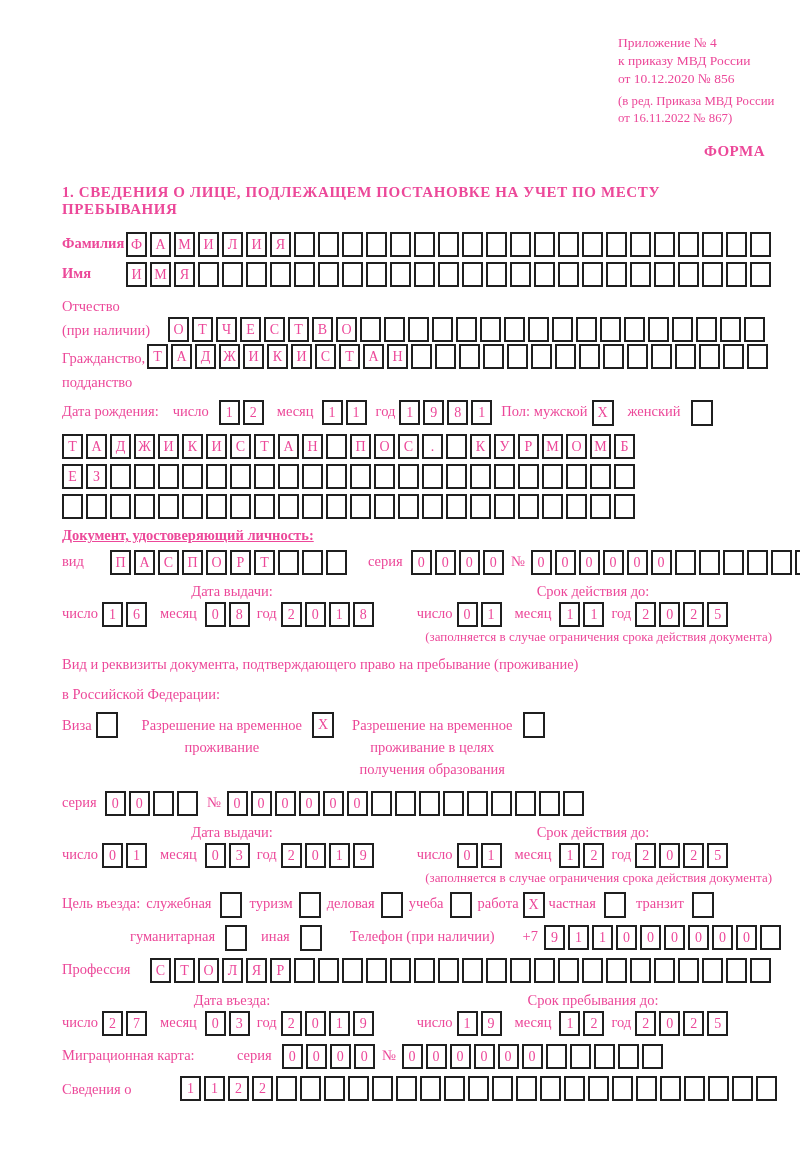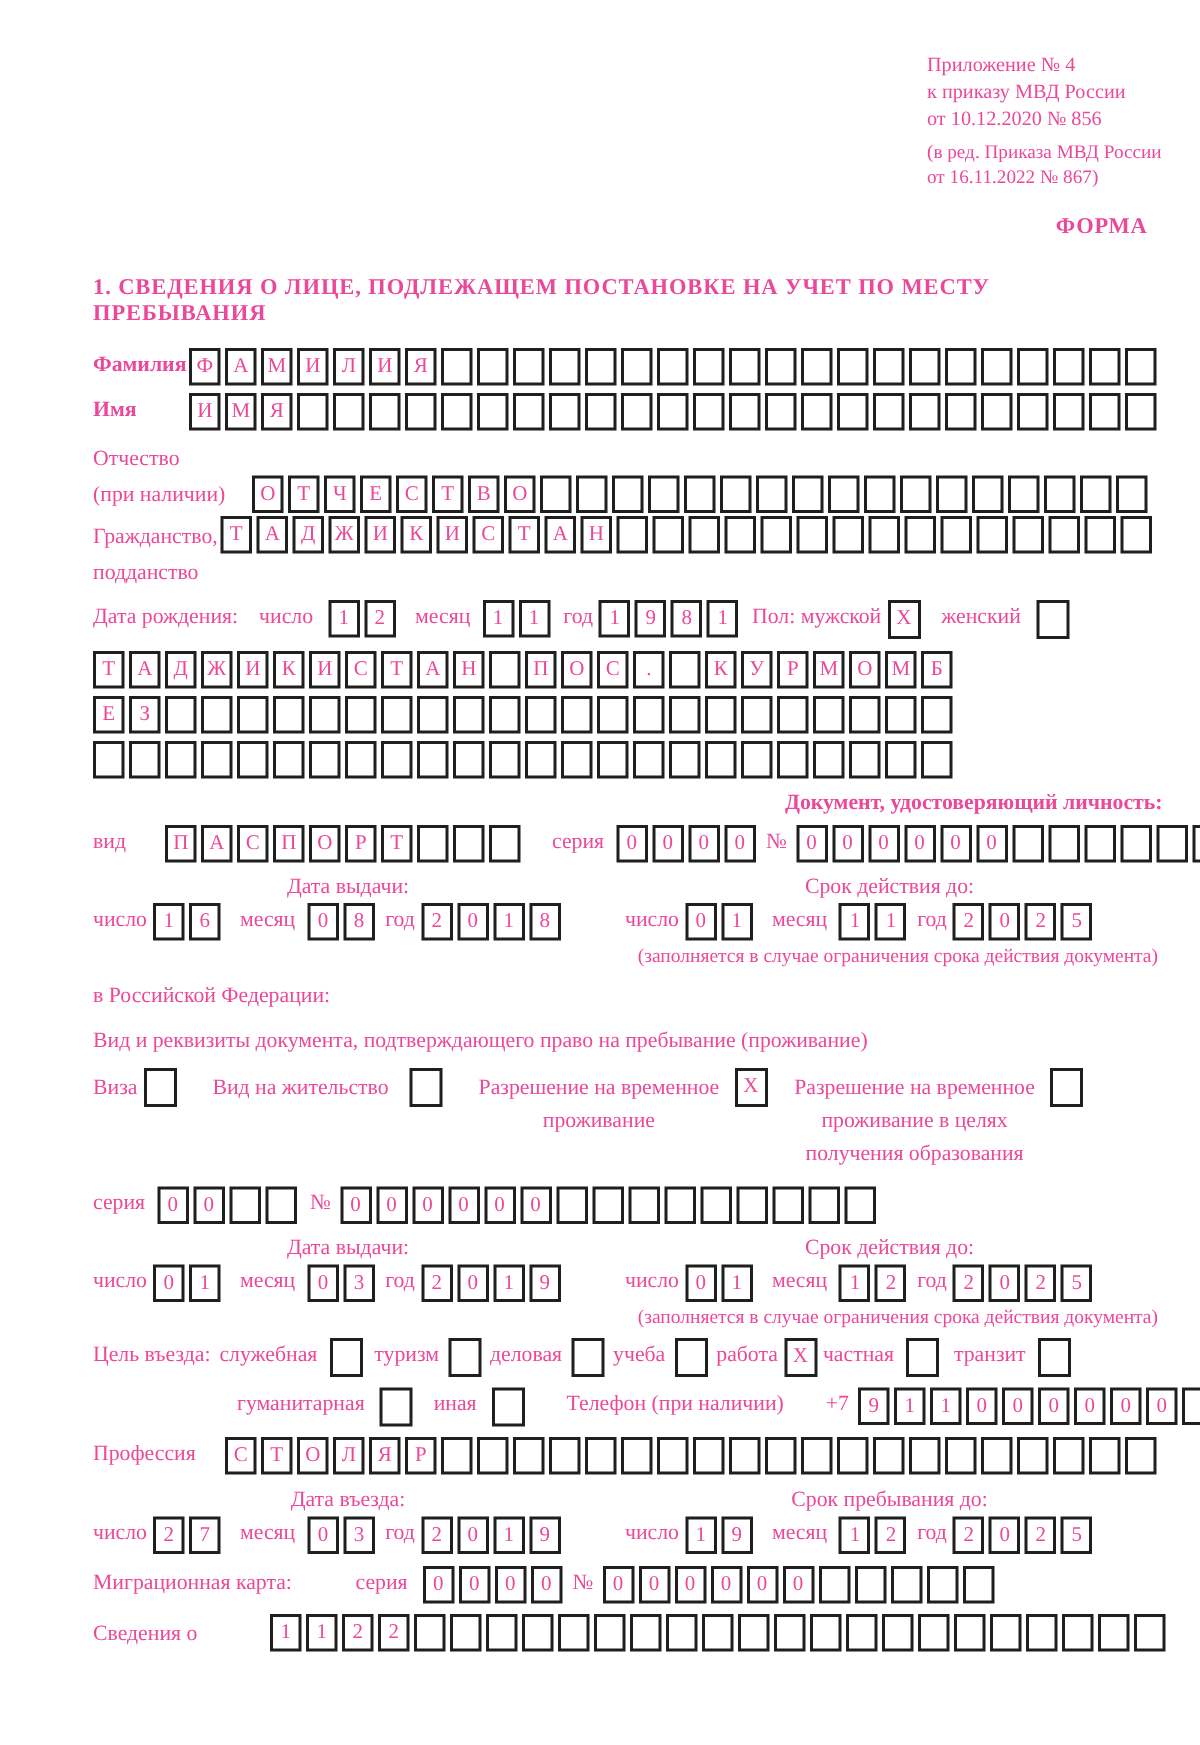--- a/index.html
+++ b/index.html
@@ -24,38 +24,38 @@
     display:inline-block; box-sizing:border-box; width:21px; height:25px;
     border:2px solid #1f1f1f; margin-right:3px; text-align:center;
     line-height:21px; font-size:14px; vertical-align:top; background:#fff;
   }
   .box {
     display:inline-block; box-sizing:border-box; width:22px; height:26px;
     border:2px solid #1f1f1f; text-align:center; line-height:22px;
     font-size:14px; vertical-align:top; background:#fff; flex:none;
   }
   .stack > .cells { display:block; margin-bottom:5px; }
-  .center-bold { text-align:right; font-weight:bold; margin:2px 0 6px 0; }
+  .center-bold { text-align:left; font-weight:bold; margin:2px 0 6px 0;text-decoration:underline; }
   .hdrs { display:flex; margin-bottom:2px;gap:36px; }
   .hdr-left { width:340px; text-align:center; flex:none; }
   .hdr-right { width:230px; margin-left:40px; text-align:center; flex:none; }
   .dates { display:flex; align-items:flex-start; margin-bottom:2px; }
   .dgroup { display:flex; align-items:flex-start; }
   .note { text-align:right; font-size:13px; margin:0 3px 6px 0; }
   .para { line-height:1.9; margin-bottom:2px; }
   .optrow { display:flex; align-items:flex-start; margin:4px 0 10px 0; }
   .opt { display:flex; align-items:flex-start; }
   .optlbl { line-height:1.5; padding-top:3px; }
   .optlbl.centered { text-align:center; }
   .purline { display:flex; align-items:flex-start; margin-bottom:7px; flex-wrap:nowrap; }
   .w64{width:64px;font-weight:bold;} .w106{width:106px;} .w85{width:85px;} .w136{width:136px;}
   .w48{width:48px;} .w88{width:88px;} .w118{width:118px;} .w175{width:175px;}
   .ml4{margin-left:4px;} .ml6{margin-left:6px;} .ml8{margin-left:8px;} .ml10{margin-left:10px;}
   .ml14{margin-left:14px;} .ml18{margin-left:18px;} .ml24{margin-left:24px;} .ml28{margin-left:28px;}
-  .ml40{margin-left:40px;} .ml100{margin-left:96px;}
+  .ml40{margin-left:40px;} .ml100{margin-left:68px;}
   .small2 { line-height:1.5; }
 </style>
 </head>
 <body>
 
 <div class="page">
 
   <div class="annex">
     <div>Приложение № 4</div>
     <div>к приказу МВД России</div>
@@ -148,31 +148,27 @@
         <span class="lbl">число</span>
         <span class="cells ml4"><span class="cell">0</span><span class="cell">1</span></span>
         <span class="lbl ml10">месяц</span>
         <span class="cells ml8"><span class="cell">1</span><span class="cell">1</span></span>
         <span class="lbl ml4">год</span>
         <span class="cells ml4"><span class="cell">2</span><span class="cell">0</span><span class="cell">2</span><span class="cell">5</span></span>
       </div>
     </div>
     <div class="note">(заполняется в случае ограничения срока действия документа)</div>
 
+    <div class="para">Вид и реквизиты документа, подтверждающего право на пребывание (проживание)</div>
     <div class="para">в Российской Федерации:</div>
-    <div class="para">Вид и реквизиты документа, подтверждающего право на пребывание (проживание)</div>
 
     <div class="optrow">
       <div class="opt">
         <span class="optlbl">Виза</span>
         <span class="box ml4"></span>
-      </div>
-      <div class="opt ml24">
-        <span class="optlbl">Вид на жительство</span>
-        <span class="box ml14"></span>
       </div>
       <div class="opt ml24">
         <div class="optlbl centered">
           <div>Разрешение на временное</div>
           <div>проживание</div>
         </div>
         <span class="box ml10">X</span>
       </div>
       <div class="opt ml18">
         <div class="optlbl centered">

